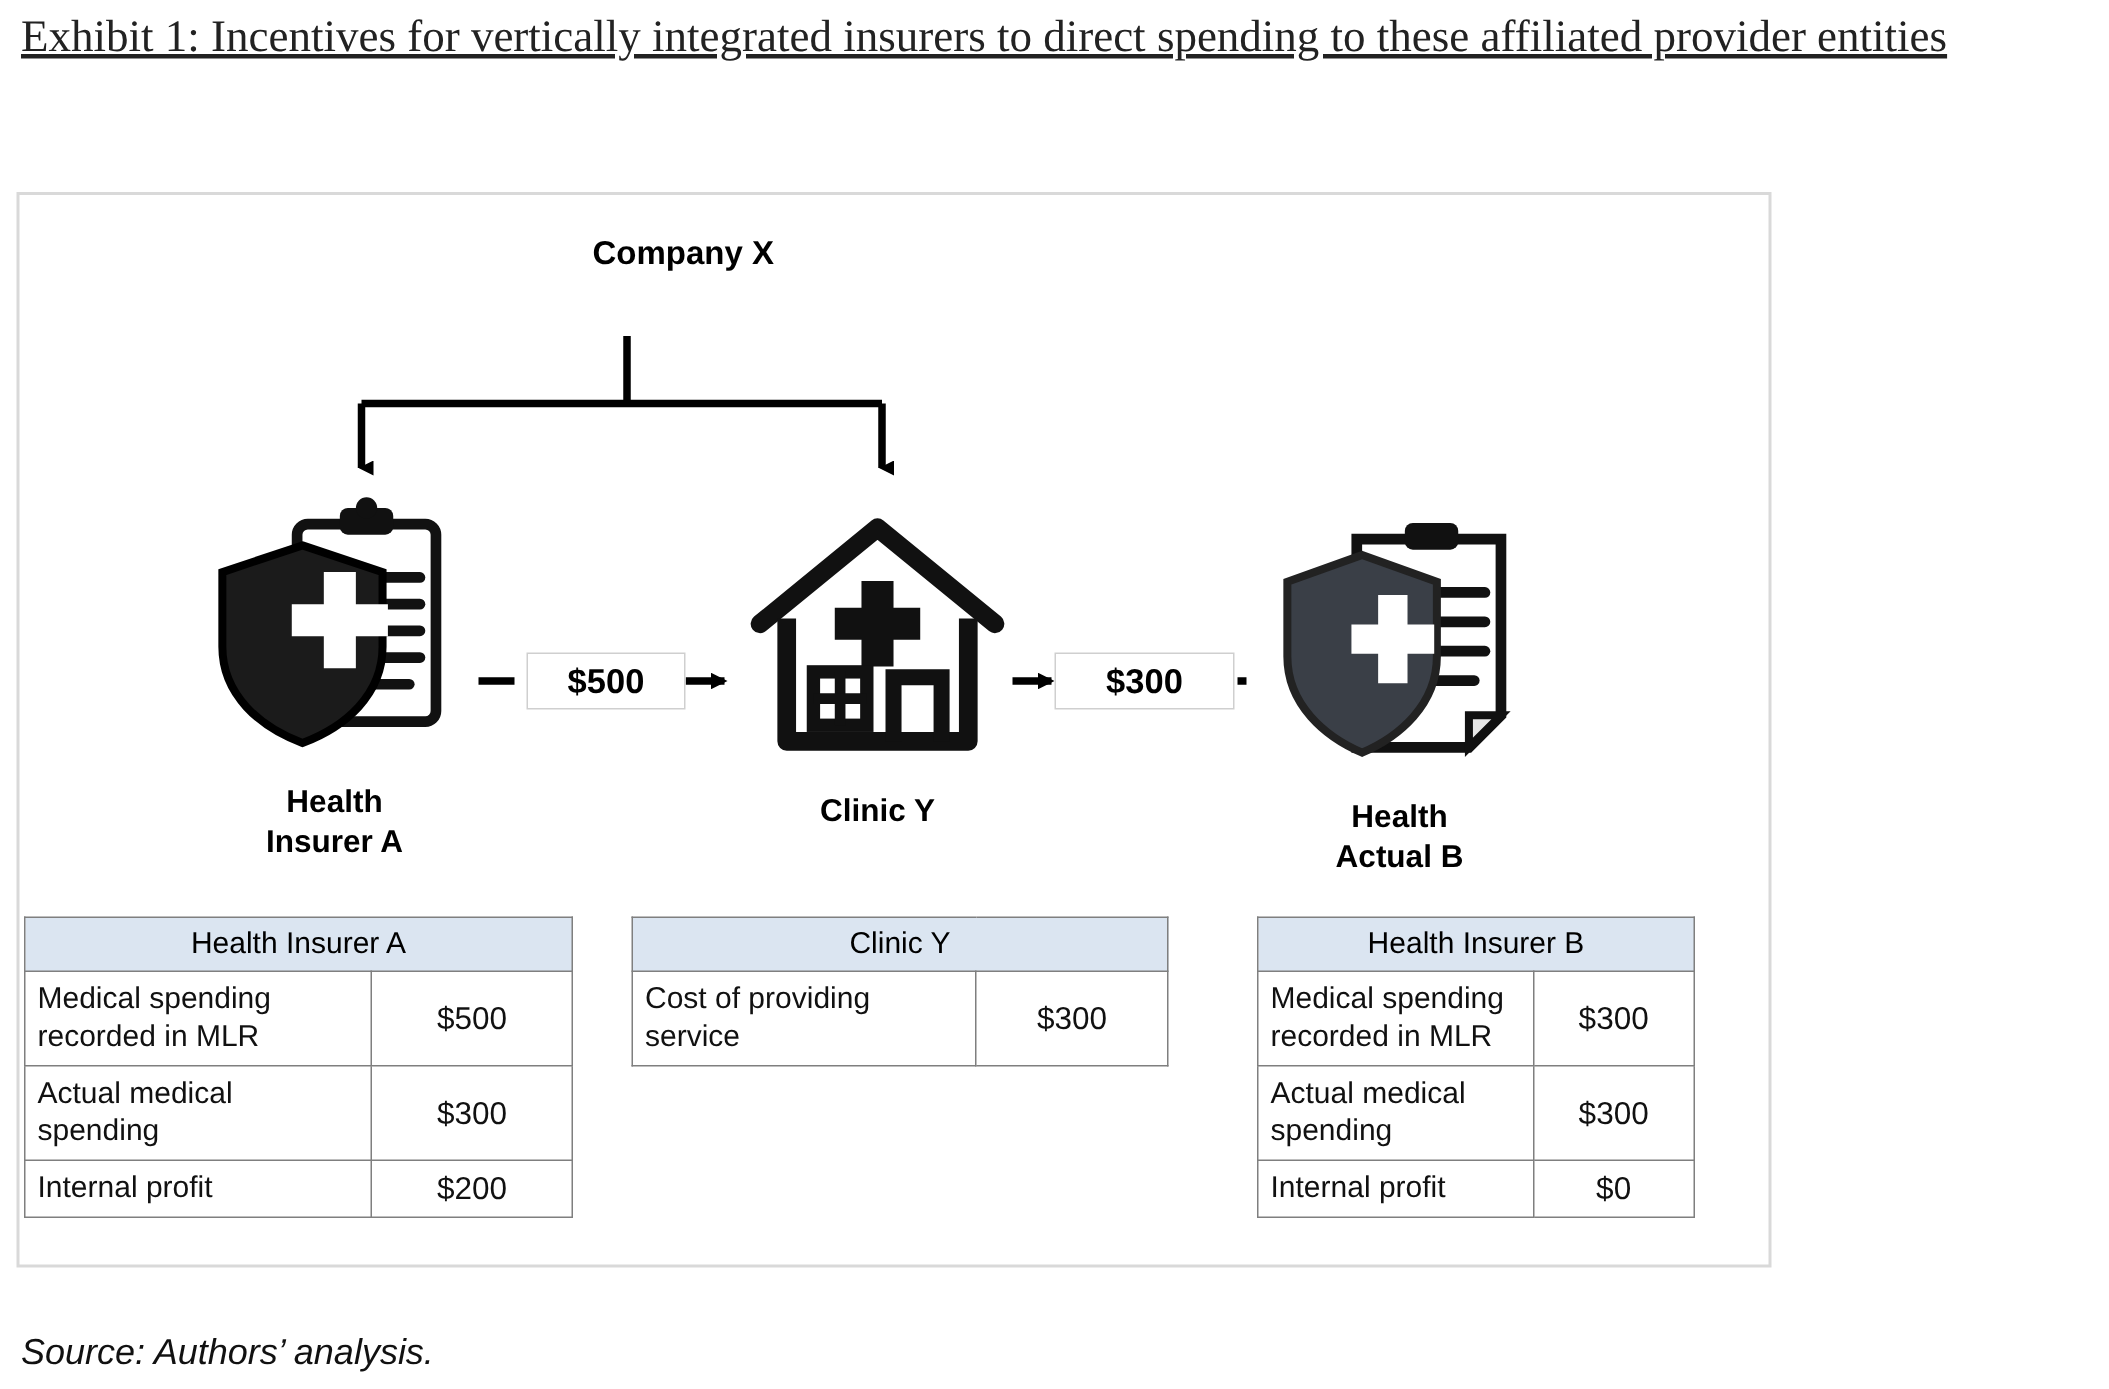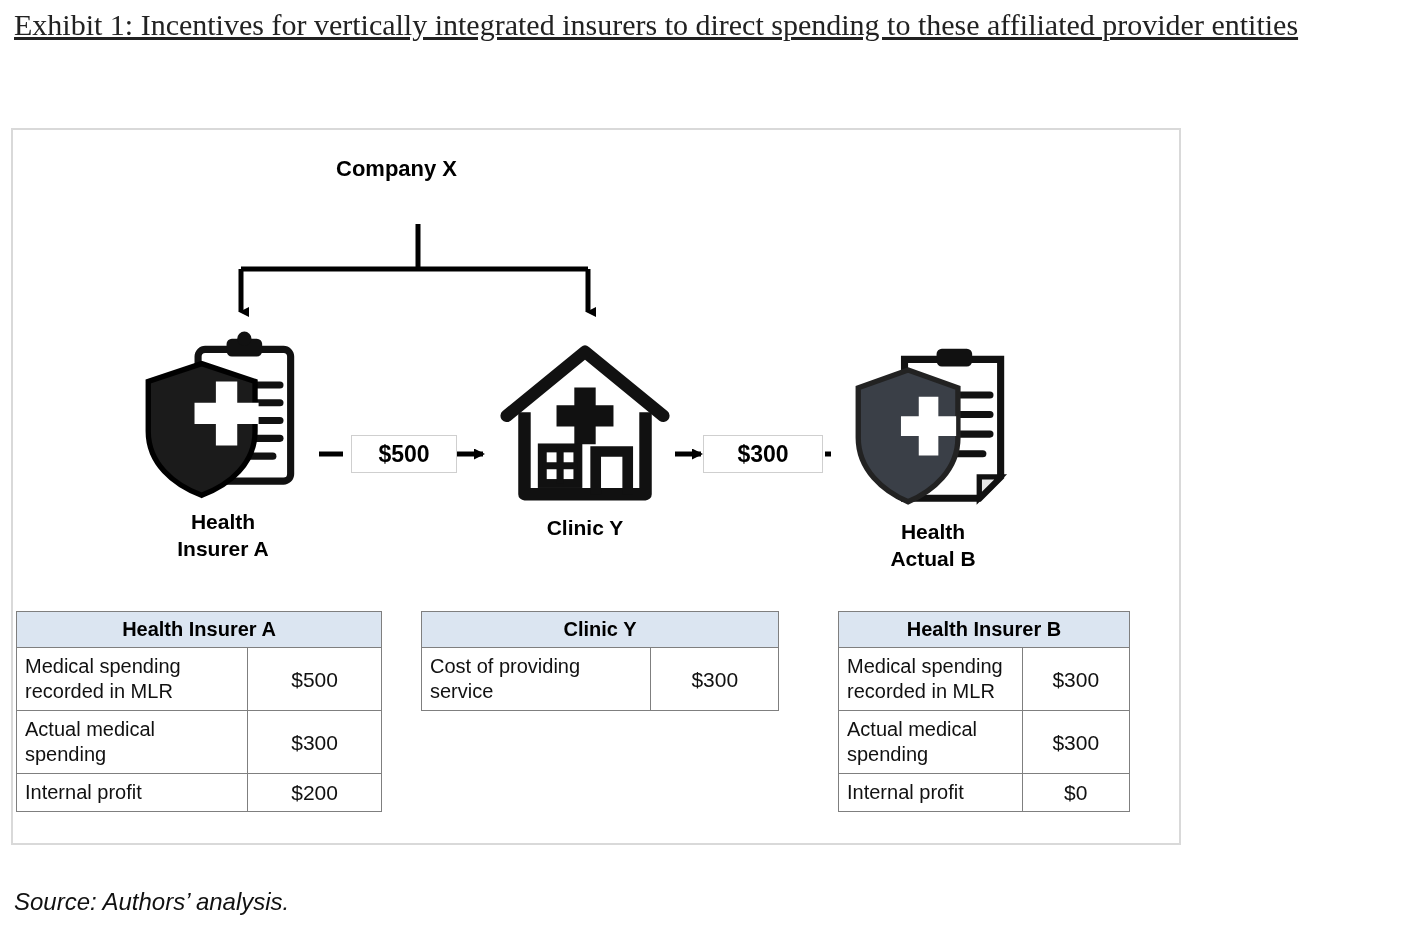--- a/index.html
+++ b/index.html
@@ -40,21 +40,21 @@
     box-sizing: border-box;
     background: #ffffff;
   }
 
   
   #owner-label {
     position: absolute;
     left: 323px;
     top: 24px;
     width: 180px;
-    text-align: left;
+    text-align: right;
     font-size: 22px;
     font-weight: bold;
     line-height: 30px;
     color: #000;
   }
 
   
   #connectors {
     position: absolute;
     left: 0;
@@ -73,21 +73,21 @@
     width: 178px;
     height: 178px;
     margin: 0 auto;
     display: block;
   }
   .entity .entity-label {
     font-size: 21px;
     font-weight: bold;
     line-height: 27px;
     color: #000;
-    margin-top: 2px;
+    margin-top: 15px;
   }
 
   #entity-insurer-a { left: 110px; top: 198px; width: 200px; }
   #entity-clinic-y  { left: 472px; top: 204px; width: 200px; }
   #entity-insurer-b { left: 820px; top: 208px; width: 200px; }
 
   
   .flow-amount {
     position: absolute;
     border: 1px solid #cfcfcf;
@@ -107,21 +107,21 @@
   .data-table {
     position: absolute;
     border-collapse: collapse;
     font-size: 20px;
     color: #111;
   }
   .data-table th {
     background: #dbe5f1;
     border: 1px solid #7f7f7f;
     font-size: 20px;
-    font-weight: bold;
+    font-weight: normal;
     text-align: center;
     padding: 6px 14px;
     color: #000;
   }
   .data-table td {
     border: 1px solid #7f7f7f;
     padding: 6px 8px;
     vertical-align: middle;
     line-height: 25px;
   }

